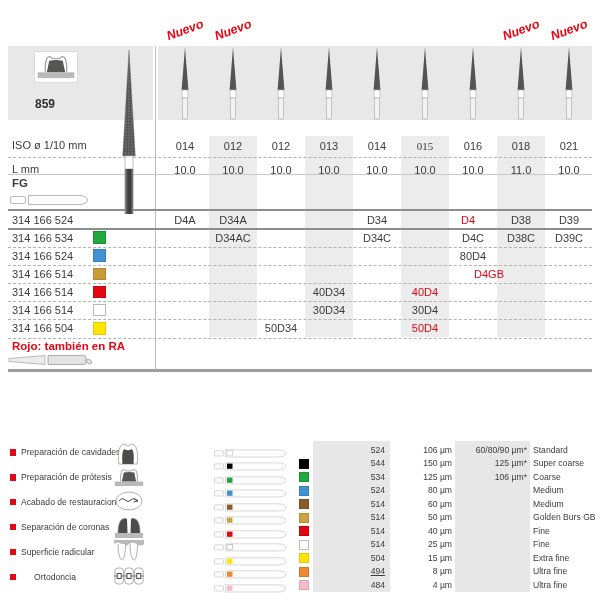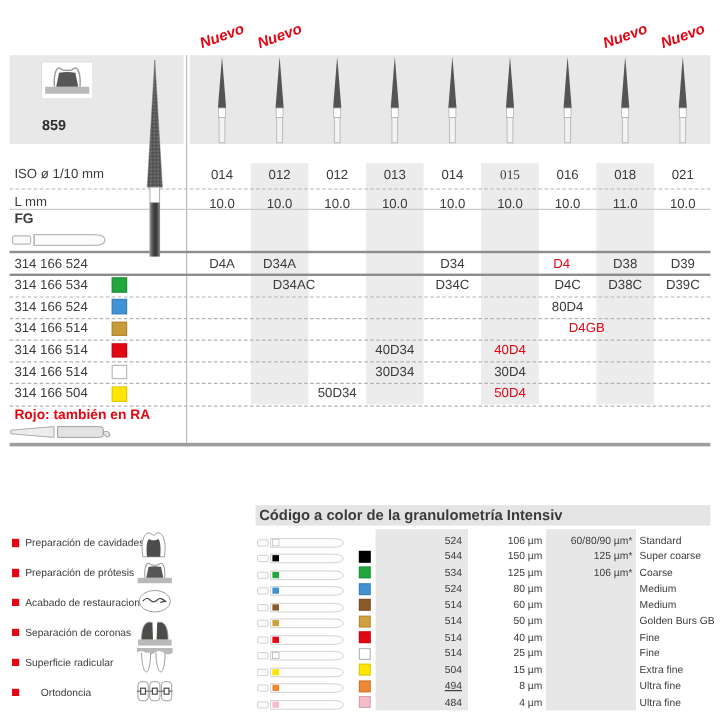--- a/index.html
+++ b/index.html
@@ -170,21 +170,21 @@
   <div id="product-rows">
       <div class=" rowlabel" style="position: absolute; left: 12px; top: 210.5px; height: 18px; line-height: 18px;">314 166 524</div>
       <div class=" celltxt" style="position: absolute; left: 161px; top: 210.5px; width: 48px;">D4A</div>
       <div class=" celltxt" style="position: absolute; left: 209px; top: 210.5px; width: 48px;">D34A</div>
       <div class=" celltxt" style="position: absolute; left: 353px; top: 210.5px; width: 48px;">D34</div>
       <div class=" celltxt red" style="position: absolute; left: 449px; top: 210.5px; width: 38px;">D4</div>
       <div class=" celltxt" style="position: absolute; left: 497px; top: 210.5px; width: 48px;">D38</div>
       <div class=" celltxt" style="position: absolute; left: 545px; top: 210.5px; width: 48px;">D39</div>
       <div class=" rowlabel" style="position: absolute; left: 12px; top: 228.65px; height: 18px; line-height: 18px;">314 166 534</div>
       <div class=" sq" style="position: absolute; left: 93px; top: 231.25px; width: 12.5px; height: 12.5px; background: rgb(34, 166, 62);"></div>
-      <div class=" celltxt" style="position: absolute; left: 209px; top: 228.65px; width: 48px; padding-left: 12px;">D34AC</div>
+      <div class=" celltxt" style="position: absolute; left: 209px; top: 228.65px; width: 48px;">D34AC</div>
       <div class=" celltxt" style="position: absolute; left: 353px; top: 228.65px; width: 48px;">D34C</div>
       <div class=" celltxt" style="position: absolute; left: 449px; top: 228.65px; width: 48px;">D4C</div>
       <div class=" celltxt" style="position: absolute; left: 497px; top: 228.65px; width: 48px;">D38C</div>
       <div class=" celltxt" style="position: absolute; left: 545px; top: 228.65px; width: 48px;">D39C</div>
       <div class=" rowlabel" style="position: absolute; left: 12px; top: 246.8px; height: 18px; line-height: 18px;">314 166 524</div>
       <div class=" sq" style="position: absolute; left: 93px; top: 249.4px; width: 12.5px; height: 12.5px; background: rgb(65, 146, 211);"></div>
       <div class=" celltxt" style="position: absolute; left: 449px; top: 246.8px; width: 48px;">80D4</div>
       <div class=" rowlabel" style="position: absolute; left: 12px; top: 264.95px; height: 18px; line-height: 18px;">314 166 514</div>
       <div class=" sq" style="position: absolute; left: 93px; top: 267.55px; width: 12.5px; height: 12.5px; background: rgb(201, 155, 56);"></div>
       <div class=" celltxt red" style="position: absolute; left: 449px; top: 264.95px; width: 48px; margin-left: 16px;">D4GB</div>
@@ -250,21 +250,20 @@
    <rect x="1" y="3" width="8.5" height="16" rx="3" fill="#fff" stroke="#9a9a9a" stroke-width="0.8"></rect>
    <rect x="10.8" y="3" width="8.5" height="16" rx="3" fill="#fff" stroke="#9a9a9a" stroke-width="0.8"></rect>
    <rect x="20.6" y="3" width="8.5" height="16" rx="3" fill="#fff" stroke="#9a9a9a" stroke-width="0.8"></rect>
    <line x1="0" y1="11" x2="30" y2="11" stroke="#8a8a8a" stroke-width="1.2"></line>
    <rect x="3.2" y="8.5" width="4" height="5" fill="#fff" stroke="#4c4c4b"></rect>
    <rect x="13" y="8.5" width="4" height="5" fill="#fff" stroke="#4c4c4b"></rect>
    <rect x="22.8" y="8.5" width="4" height="5" fill="#fff" stroke="#4c4c4b"></rect>
         </svg></div>
     </div>
 
-  <div class="abs panel-hdr" style="left:213px;top:421px;width:379px;">Código a color de la granulometría Intensiv</div>
   <div class="abs band" style="left:313px;top:441px;width:77px;height:151px;"></div>
   <div class="abs band" style="left:455px;top:441px;width:75px;height:151px;"></div>
   <div id="gran-rows">
       <div style="position: absolute; left: 214px; top: 444.5px; z-index: 2;"><svg width="74" height="11" viewBox="0 0 74 11">
     <rect x="0.5" y="2.8" width="9" height="5.2" rx="1" fill="#fbfbfb" stroke="#c9c9c9" stroke-width="0.7"></rect>
     <path d="M11.5 1.8 H63 Q72 1.8 72 5.4 Q72 9 63 9 H11.5 Z" fill="#fdfdfd" stroke="#c9c9c9" stroke-width="0.7"></path>
     <rect x="13" y="2.6" width="5.5" height="5.2" fill="#ffffff" stroke="#c8c8c8" stroke-width="0.7"></rect>
         </svg></div>
       <div class=" small" style="position: absolute; left: 315px; top: 443.5px; width: 70px; height: 13.5px; line-height: 13.5px; text-align: right; z-index: 2;">524</div>
       <div class=" small" style="position: absolute; left: 392px; top: 443.5px; width: 60px; height: 13.5px; line-height: 13.5px; text-align: right; z-index: 2;">106 µm</div>

